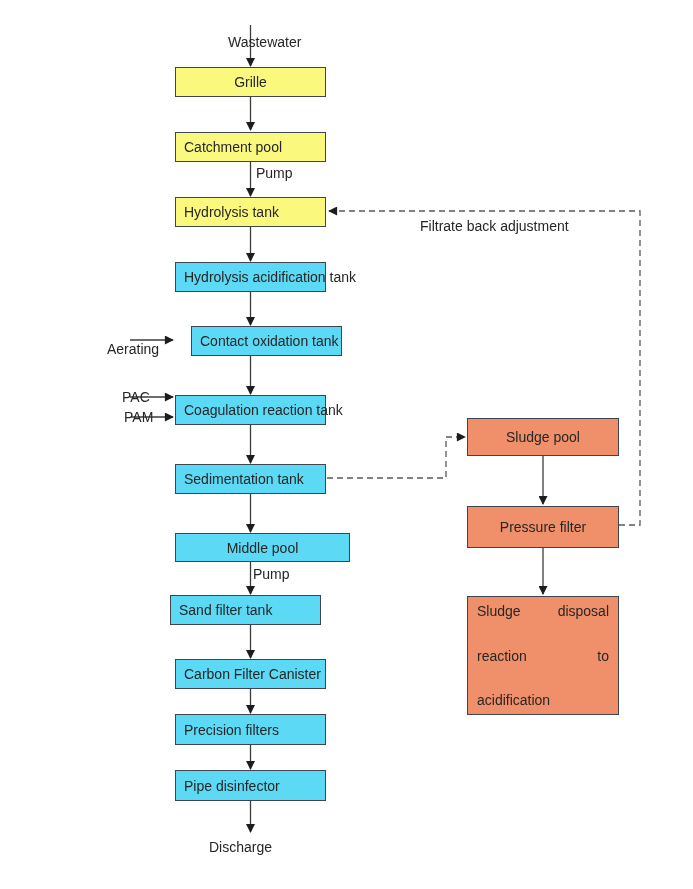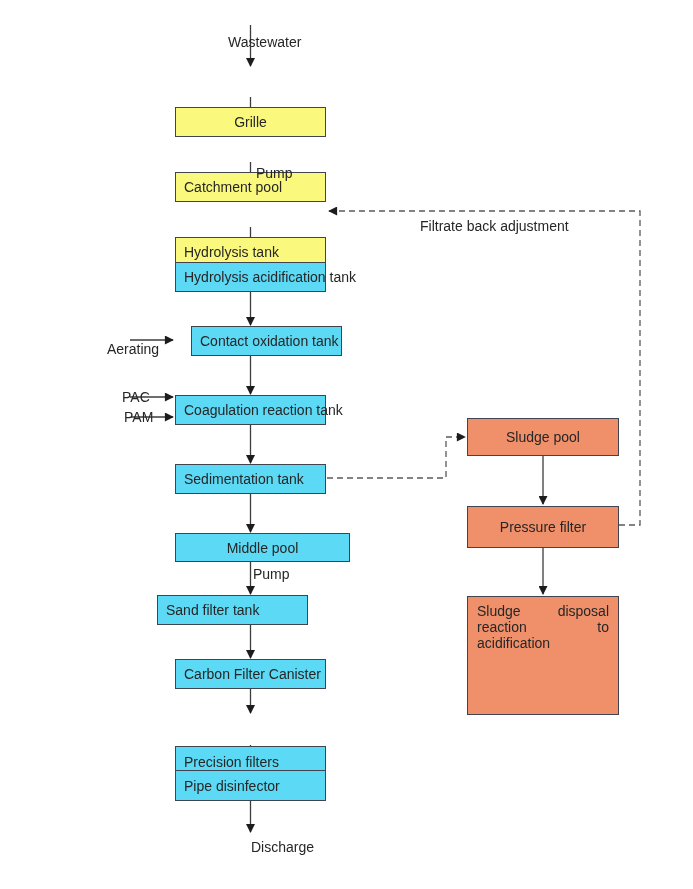--- a/index.html
+++ b/index.html
@@ -32,64 +32,64 @@
   }
   .node {
     position: absolute;
     border: 1px solid var(--border);
     display: flex;
     align-items: center;
     font-size: 14px;
     line-height: 16px;
     white-space: nowrap;
   }
-  .node.yellow { background: var(--yellow); margin-top: 40px; }
+  .node.yellow { background: var(--yellow); }
   .node.cyan   { background: var(--cyan); }
   .node.orange { background: var(--orange); }
   .node.align-left   { justify-content: flex-start; padding-left: 8px; }
   .node.align-center { justify-content: center; }
 
   
   .n-grille        { left:175px; top:67px;  width:151px; height:30px; }
   .n-catchment     { left:175px; top:132px; width:151px; height:30px; }
   .n-regulating    { left:175px; top:197px; width:151px; height:30px; }
   .n-hydrolysis    { left:175px; top:262px; width:151px; height:30px; }
   .n-contact       { left:175px; top:326px; width:151px; height:30px;margin-left:16px; }
   .n-coagulation   { left:175px; top:395px; width:151px; height:30px; }
   .n-sedimentation { left:175px; top:464px; width:151px; height:30px; }
   .n-middle        { left:175px; top:533px; width:175px; height:29px; }
-  .n-sand          { left:157px; top:595px; width:151px; height:30px; }
+  .n-sand          { left:170px; top:595px; width:151px; height:30px; }
   .n-carbon        { left:175px; top:659px; width:151px; height:30px; }
-  .n-precision     { left:175px; top:714px; width:151px; height:31px;margin-top:32px; }
+  .n-precision     { left:175px; top:714px; width:151px; height:31px; }
   .n-pipe          { left:175px; top:770px; width:151px; height:31px; }
 
   
   .n-sludgepool    { left:467px; top:418px; width:152px; height:38px; }
   .n-pressure      { left:467px; top:506px; width:152px; height:42px; }
   .n-disposal      {
     left:467px; top:596px; width:152px; height:119px;
-    display:flex; flex-direction:column; justify-content:flex-start;
+    display:flex; flex-direction:column; justify-content:space-between;
     align-items:stretch; padding:6px 9px; white-space:normal;
   }
   .disposal-row { display:flex; justify-content:space-between; }
 
   .flow-label {
     position: absolute;
     font-size: 14px;
     line-height: 15px;
     white-space: nowrap;
   }
   .l-wastewater { left:228px; top:35px;  }
   .l-pump1      { left:256px; top:166px; }
   .l-pump2      { left:253px; top:567px; }
   .l-aerating   { left:107px; top:342px; }
   .l-pac        { left:122px; top:390px; }
   .l-pam        { left:124px; top:410px; }
   .l-filtrate   { left:420px; top:219px; }
-  .l-discharge  { left:209px; top:840px;margin-left:42px; }
+  .l-discharge  { left:209px; top:840px; }
 </style>
 </head>
 <body>
 
 <div class="canvas">
 
   <svg class="connectors" width="693" height="889" viewBox="0 0 693 889">
     <defs>
       <marker id="ah" viewBox="0 0 10 10" refX="9" refY="5" markerWidth="10" markerHeight="9" markerUnits="userSpaceOnUse" orient="auto">
         <path d="M0,0 L10,5 L0,10 z" fill="#1d1d1d"></path>

